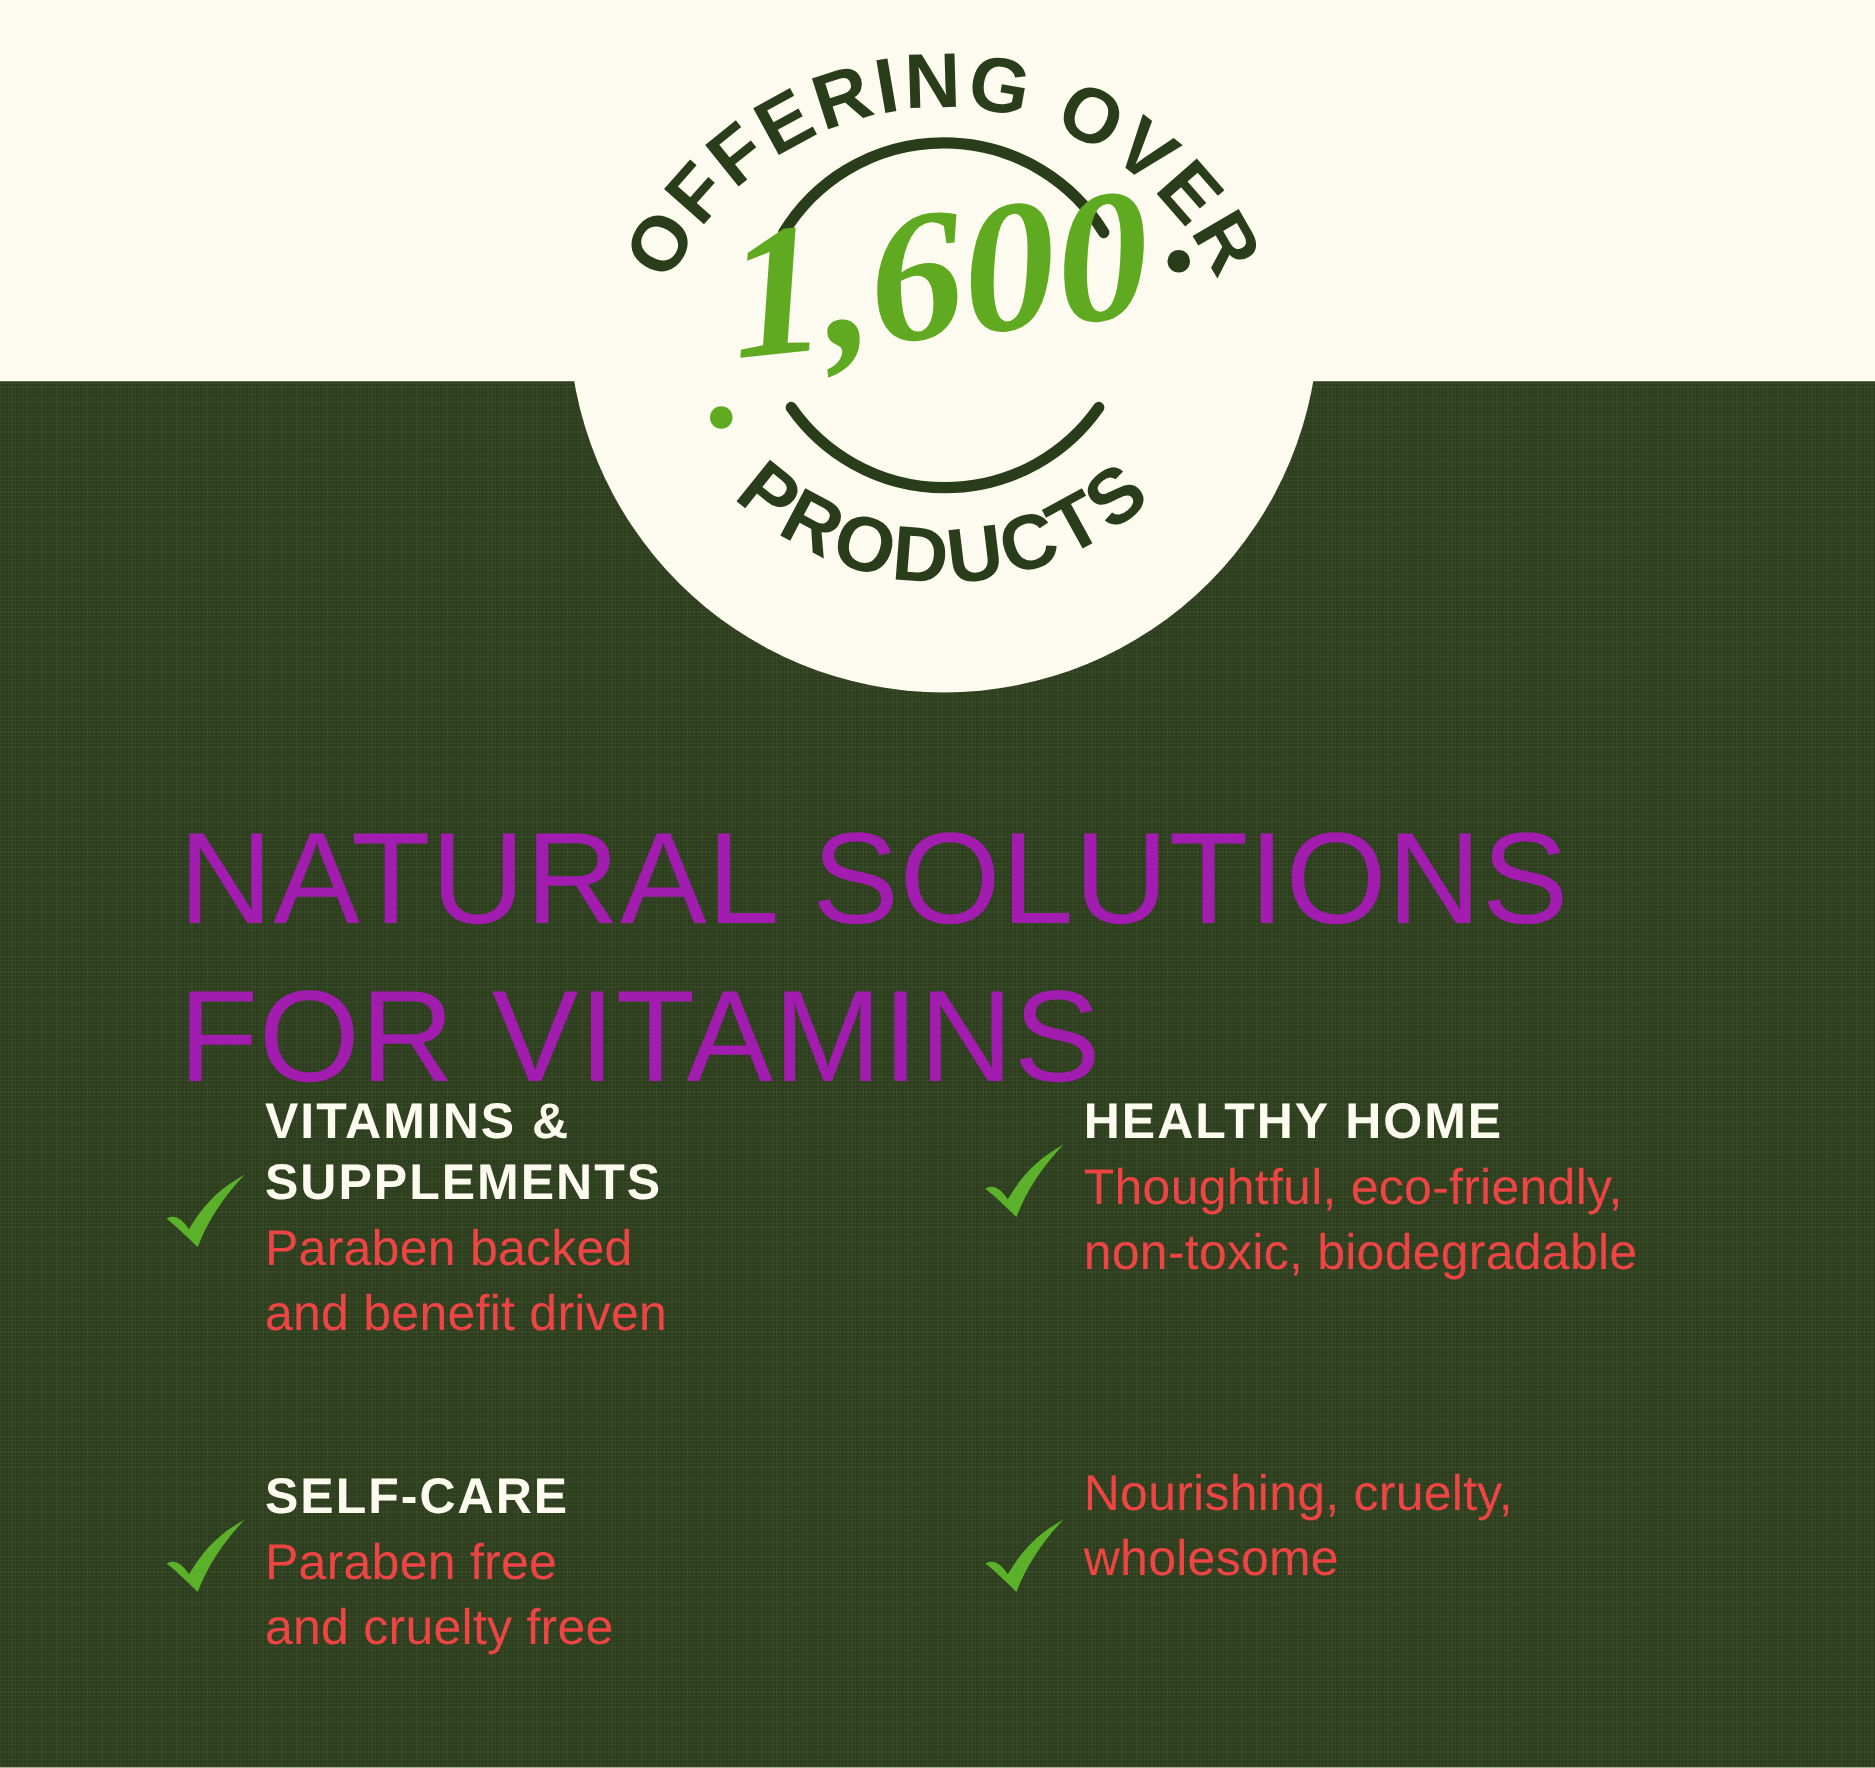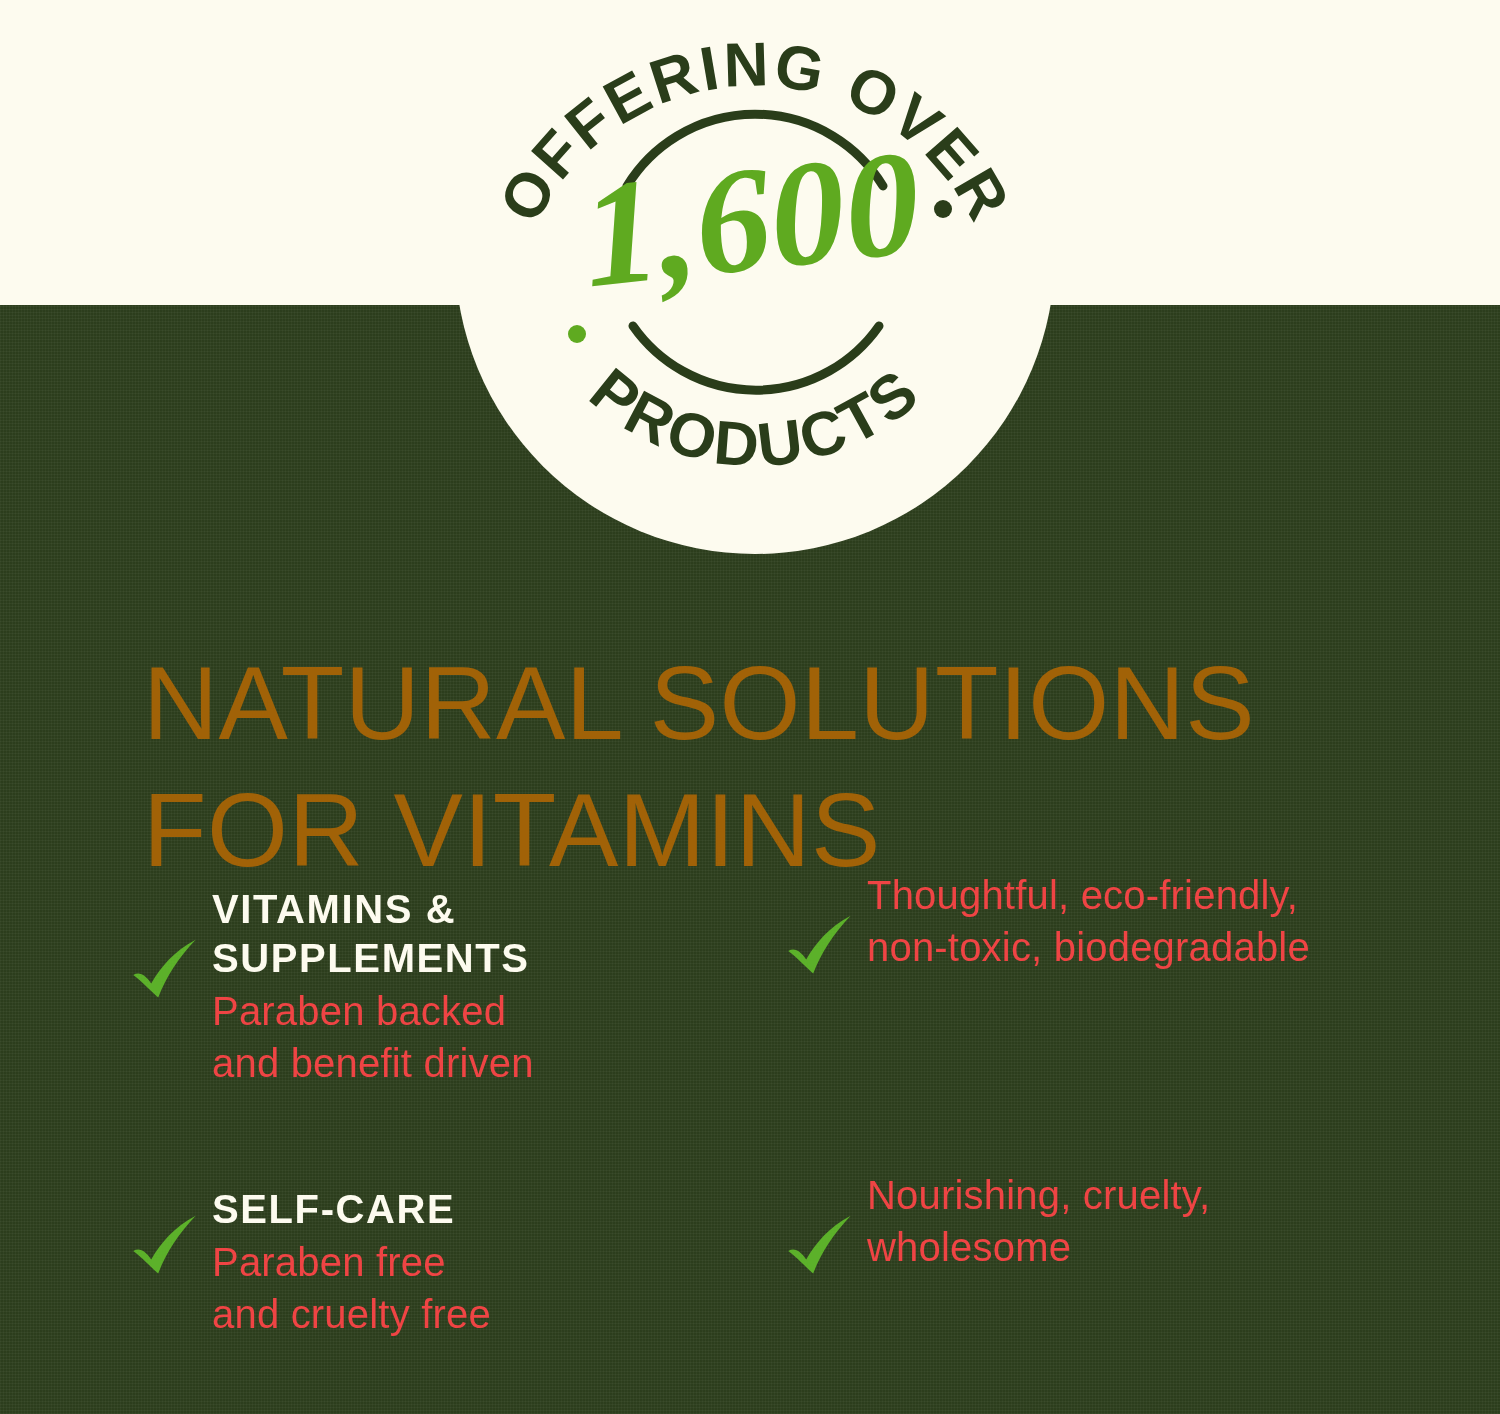--- a/index.html
+++ b/index.html
@@ -76,21 +76,21 @@
     font-size: 150px;
     fill: #5faa20;
   }
 
   
   .headline {
     position: absolute;
     left: 143px;
     top: 570px;
     width: 1260px;
-    color: #a16207;
+    color: #a21caf;
     font-family: "Liberation Sans", sans-serif;
     font-weight: 400;
     font-size: 104px;
     line-height: 1.22;
     letter-spacing: 0.5px;
     z-index: 4;
   }
   .headline .hl-line {
     display: block;
     white-space: nowrap;
@@ -130,21 +130,21 @@
     flex: 1 1 auto;
     padding-top: 4px;
   }
   .feature-title {
     color: #fdfbef;
     font-family: "Liberation Sans", sans-serif;
     font-weight: 700;
     font-size: 40px;
     line-height: 1.22;
     letter-spacing: 1.6px;
-    margin: 16px 0 2px 0;
+    margin: 4px 0 2px 0;
     white-space: pre-line;
   }
   .feature-desc {
     color: #ef4444;
     font-family: "Liberation Sans", sans-serif;
     font-weight: 400;
     font-size: 40px;
     line-height: 1.30;
     letter-spacing: 0.2px;
     margin: 0;
@@ -211,20 +211,21 @@
       </div>
     </div>
 
     <div class="feature f-healthy">
       <span class="feature-check">
         <svg viewBox="0 0 100 100" xmlns="http://www.w3.org/2000/svg">
           <path d="M 8,55 C 16,50 24,55 31,66 C 44,44 60,25 88,10 C 66,33 50,58 40,84 C 33,78 20,64 8,55 Z" fill="#5cb12a"></path>
         </svg>
       </span>
       <div class="feature-body">
+        <p class="feature-title">HEALTHY HOME</p>
         <p class="feature-desc">Thoughtful, eco-friendly,
 non-toxic, biodegradable</p>
       </div>
     </div>
 
     <div class="feature f-selfcare">
       <span class="feature-check">
         <svg viewBox="0 0 100 100" xmlns="http://www.w3.org/2000/svg">
           <path d="M 8,55 C 16,50 24,55 31,66 C 44,44 60,25 88,10 C 66,33 50,58 40,84 C 33,78 20,64 8,55 Z" fill="#5cb12a"></path>
         </svg>

